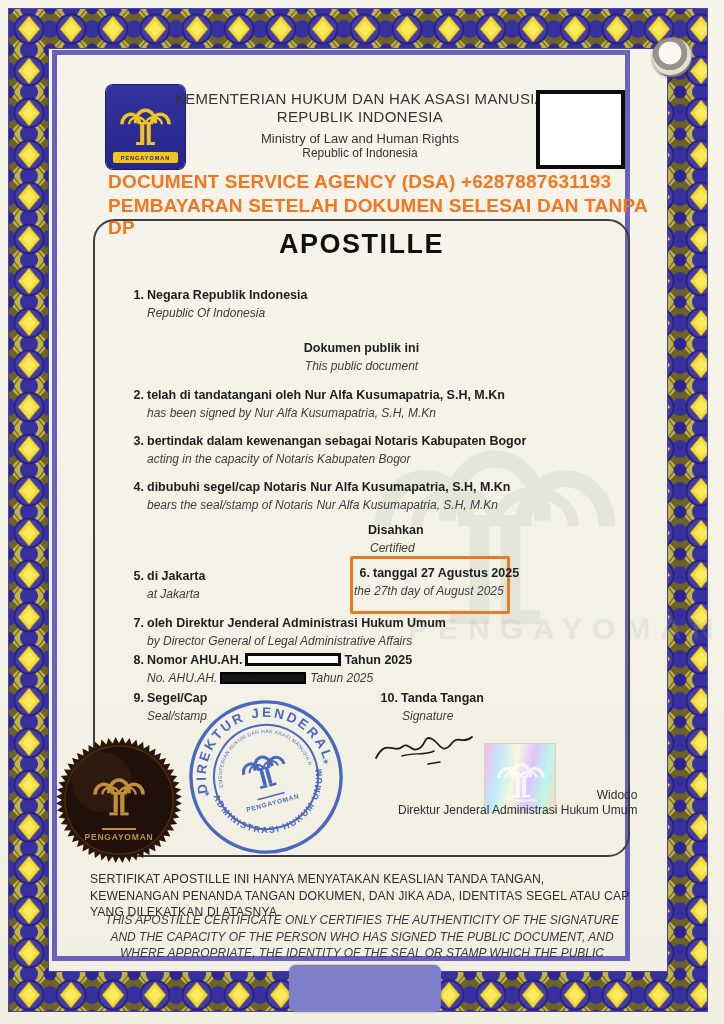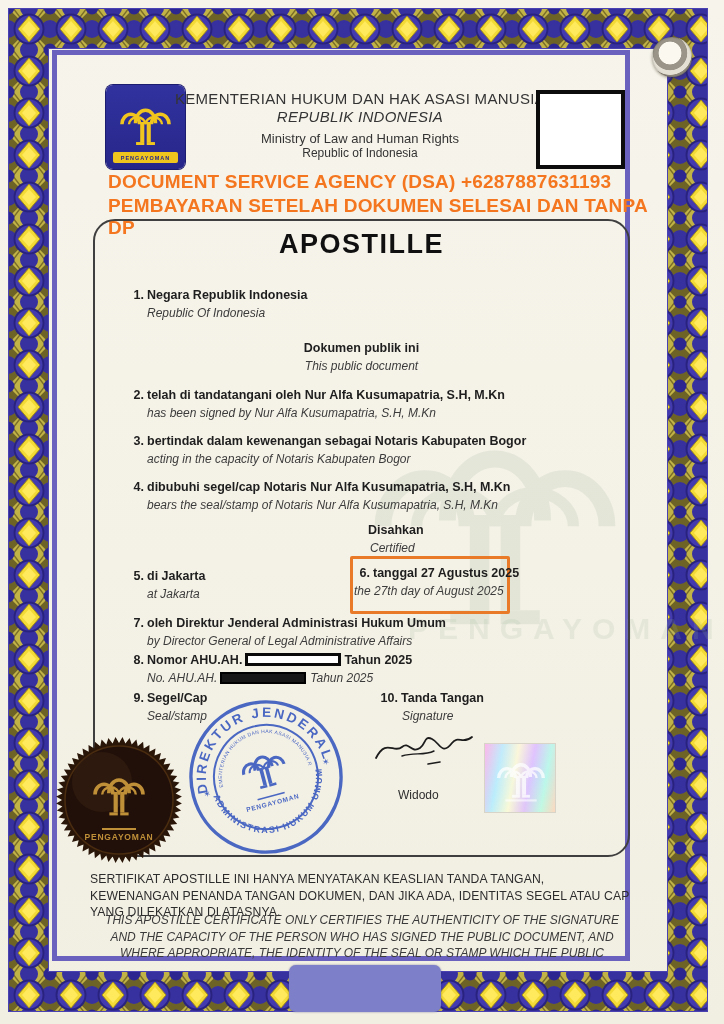--- a/index.html
+++ b/index.html
@@ -34,21 +34,21 @@
     box-shadow:0 0 0 1px #1d1d70;
   }
   .logo .band {
     position:absolute; left:7px; bottom:6px; width:65px; height:11px;
     background:#f0c51e; border-radius:2px;
     display:flex; align-items:center; justify-content:center;
     font-size:5.5px; font-weight:bold; color:#26268a; letter-spacing:1px;
   }
   .ministry { position:absolute; left:160px; top:90px; width:400px; text-align:center; color:#343434; }
   .ministry .l1 { font-size:15px; letter-spacing:.3px; line-height:18px; }
-  .ministry .l2 { font-size:15px; letter-spacing:.3px; line-height:18px; margin-bottom:6px;font-style:italic; }
+  .ministry .l2 { font-size:15px; letter-spacing:.3px; line-height:18px; margin-bottom:6px; }
   .ministry .l3 { font-size:13px; line-height:14px; }
   .ministry .l4 { font-size:12px; line-height:14px; }
   .qr-redaction {
     position:absolute; left:536px; top:90px; width:89px; height:79px;
     background:#fff; border:4px solid #0c0c0c;
   }
   .promo { position:absolute; left:108px; width:560px; font-weight:bold; font-size:19px; letter-spacing:.2px; }
   .promo1 { top:171px; }
   .promo2 { top:195px; }
 
@@ -335,20 +335,21 @@
     <svg width="56" height="58" viewBox="0 0 100 104">
       <g color="#ffffff">
           <use href="#emblem" width="100" height="100"></use>
         </g>
       <rect x="22" y="92" width="56" height="4" fill="#ffffff" opacity=".8"></rect>
     </svg>
   </div>
 
   <div class="signer">
     <div>Widodo</div>
+    <div>Direktur Jenderal Administrasi Hukum Umum</div>
   </div>
 
   <div class="footer-id">SERTIFIKAT APOSTILLE INI HANYA MENYATAKAN KEASLIAN TANDA TANGAN, KEWENANGAN PENANDA TANGAN DOKUMEN, DAN JIKA ADA, IDENTITAS SEGEL ATAU CAP YANG DILEKATKAN DI ATASNYA.</div>
   <div class="footer-en">THIS APOSTILLE CERTIFICATE ONLY CERTIFIES THE AUTHENTICITY OF THE SIGNATURE AND THE CAPACITY OF THE PERSON WHO HAS SIGNED THE PUBLIC DOCUMENT, AND WHERE APPROPRIATE, THE IDENTITY OF THE SEAL OR STAMP WHICH THE PUBLIC DOCUMENTS BEARS.</div>
 
   <div class="bottom-redaction"></div>
 
 </div>
 
 </body></html>

